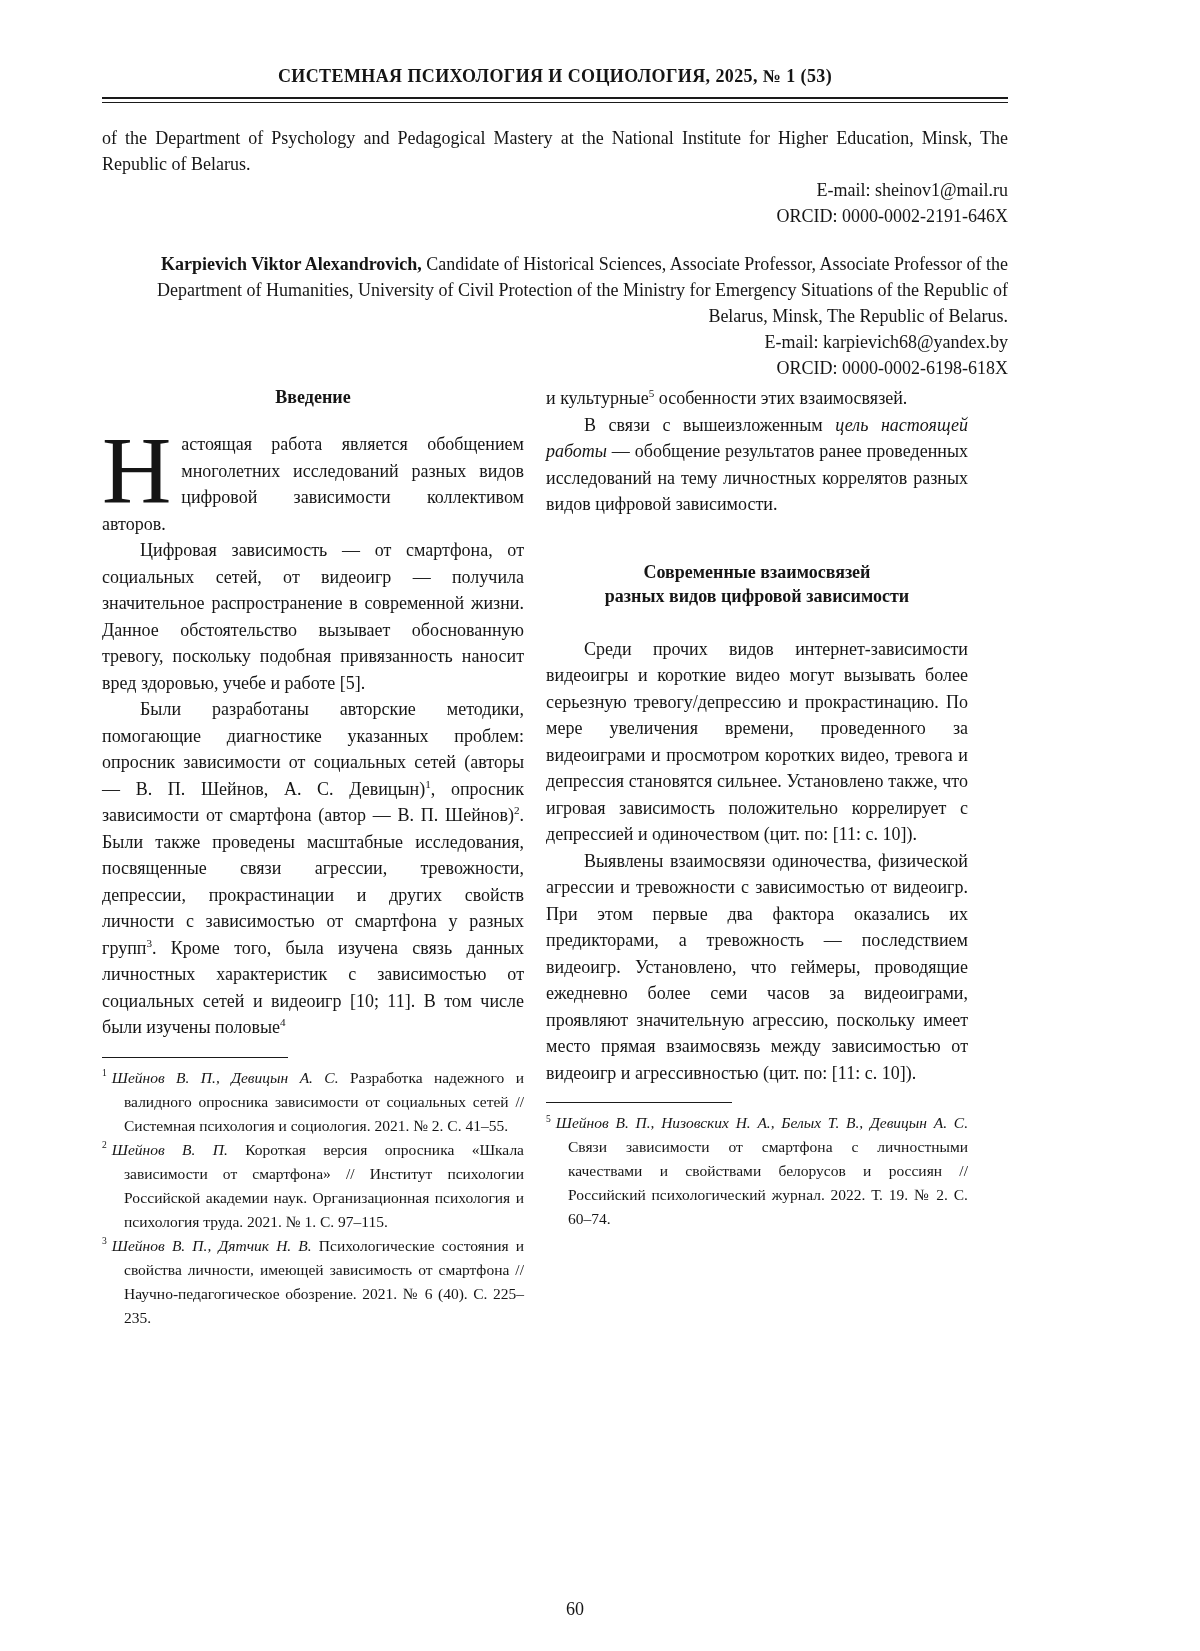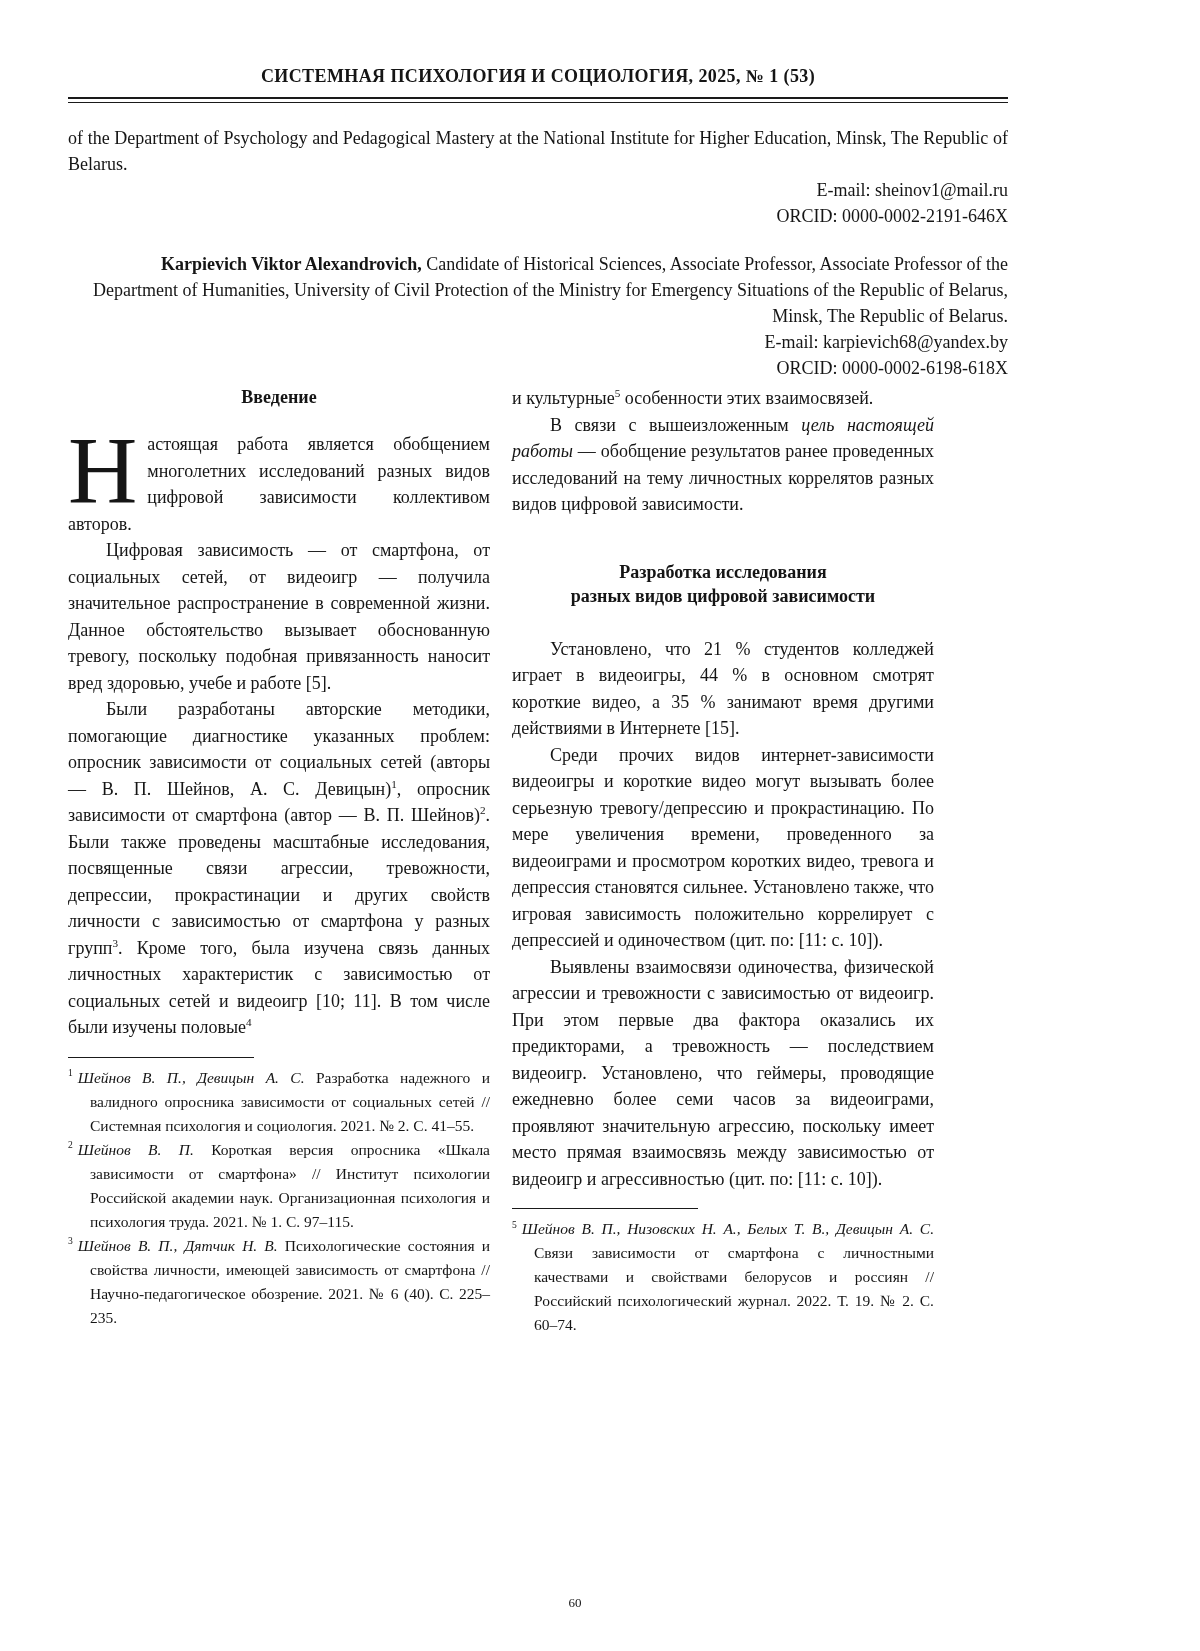--- a/index.html
+++ b/index.html
@@ -6,21 +6,21 @@
   html, body { background: #ffffff; }
   body {
     width: 1200px; height: 1651px;
     font-family: "Liberation Serif", "DejaVu Serif", serif;
     color: #151515;
     position: relative;
     overflow: hidden;
   }
   .page {
     width: 1200px; height: 1651px;
-    padding: 66px 192px 0 68px;
+    padding: 66px 192px 0 102px;
     position: relative;
   }
   
   .journal-title {
     text-align: center;
     font-weight: bold;
     font-size: 18px;
     letter-spacing: 0.4px;
   }
   .double-rule {
@@ -68,25 +68,25 @@
   }
   .fn {
     text-align: justify;
     padding-left: 22px;
     text-indent: -22px;
   }
   .fn-num { margin-right: 5px; }
   
   .page-number {
     position: absolute;
-    bottom: 40px;
+    bottom: 31px;
     left: 142px;
     width: 866px;
     text-align: center;
-    font-size: 13px;
+    font-size: 18px;
   }
 </style>
 </head>
 <body>
 
 <div class="page">
 
   <header>
     <div class="journal-title">СИСТЕМНАЯ ПСИХОЛОГИЯ И СОЦИОЛОГИЯ, 2025, № 1 (53)</div>
     <div class="double-rule"></div>
@@ -119,25 +119,24 @@
         <p class="fn"><sup class="fn-num">3</sup><span><span style="font-style: italic;">Шейнов В. П., Дятчик Н. В.</span><span> Психологические состояния и свойства личности, имеющей зависимость от смартфона // Научно-педагогическое обозрение. 2021. № 6 (40). С. 225–235.</span></span></p>
       </div>
     </div>
 
     <div class="col">
       <p class="body-p"><span>и культурные</span><sup>5</sup><span> особенности этих взаимосвязей.</span></p>
 
       <p class="body-p indent"><span>В связи с вышеизложенным </span><span style="font-style: italic;">цель настоящей работы</span><span> — обобщение результатов ранее проведенных исследований на тему личностных коррелятов разных видов цифровой зависимости.</span></p>
 
       <h2 class="sec-heading heading-research">
-        <span class="hl">Разработка исследования</span>
+        <span class="hl">Современные взаимосвязей</span>
         <span class="hl">разных видов цифровой зависимости</span>
       </h2>
 
-      <p class="body-p indent">Установлено, что 21 % студентов колледжей играет в видеоигры, 44 % в основном смотрят короткие видео, а 35 % занимают время другими действиями в Интернете [15].</p>
 
       <p class="body-p indent">Среди прочих видов интернет-зависимости видеоигры и короткие видео могут вызывать более серьезную тревогу/депрессию и прокрастинацию. По мере увеличения времени, проведенного за видеоиграми и просмотром коротких видео, тревога и депрессия становятся сильнее. Установлено также, что игровая зависимость положительно коррелирует с депрессией и одиночеством (цит. по: [11: с. 10]).</p>
 
       <p class="body-p indent">Выявлены взаимосвязи одиночества, физической агрессии и тревожности с зависимостью от видеоигр. При этом первые два фактора оказались их предикторами, а тревожность — последствием видеоигр. Установлено, что геймеры, проводящие ежедневно более семи часов за видеоиграми, проявляют значительную агрессию, поскольку имеет место прямая взаимосвязь между зависимостью от видеоигр и агрессивностью (цит. по: [11: с. 10]).</p>
 
       <div class="footnotes">
         <div class="fn-rule"></div>
         <p class="fn"><sup class="fn-num">5</sup><span><span style="font-style: italic;">Шейнов В. П., Низовских Н. А., Белых Т. В., Девицын А. С.</span><span> Связи зависимости от смартфона с личностными качествами и свойствами белорусов и россиян // Российский психологический журнал. 2022. Т. 19. № 2. С. 60–74.</span></span></p>
       </div>
     </div>

